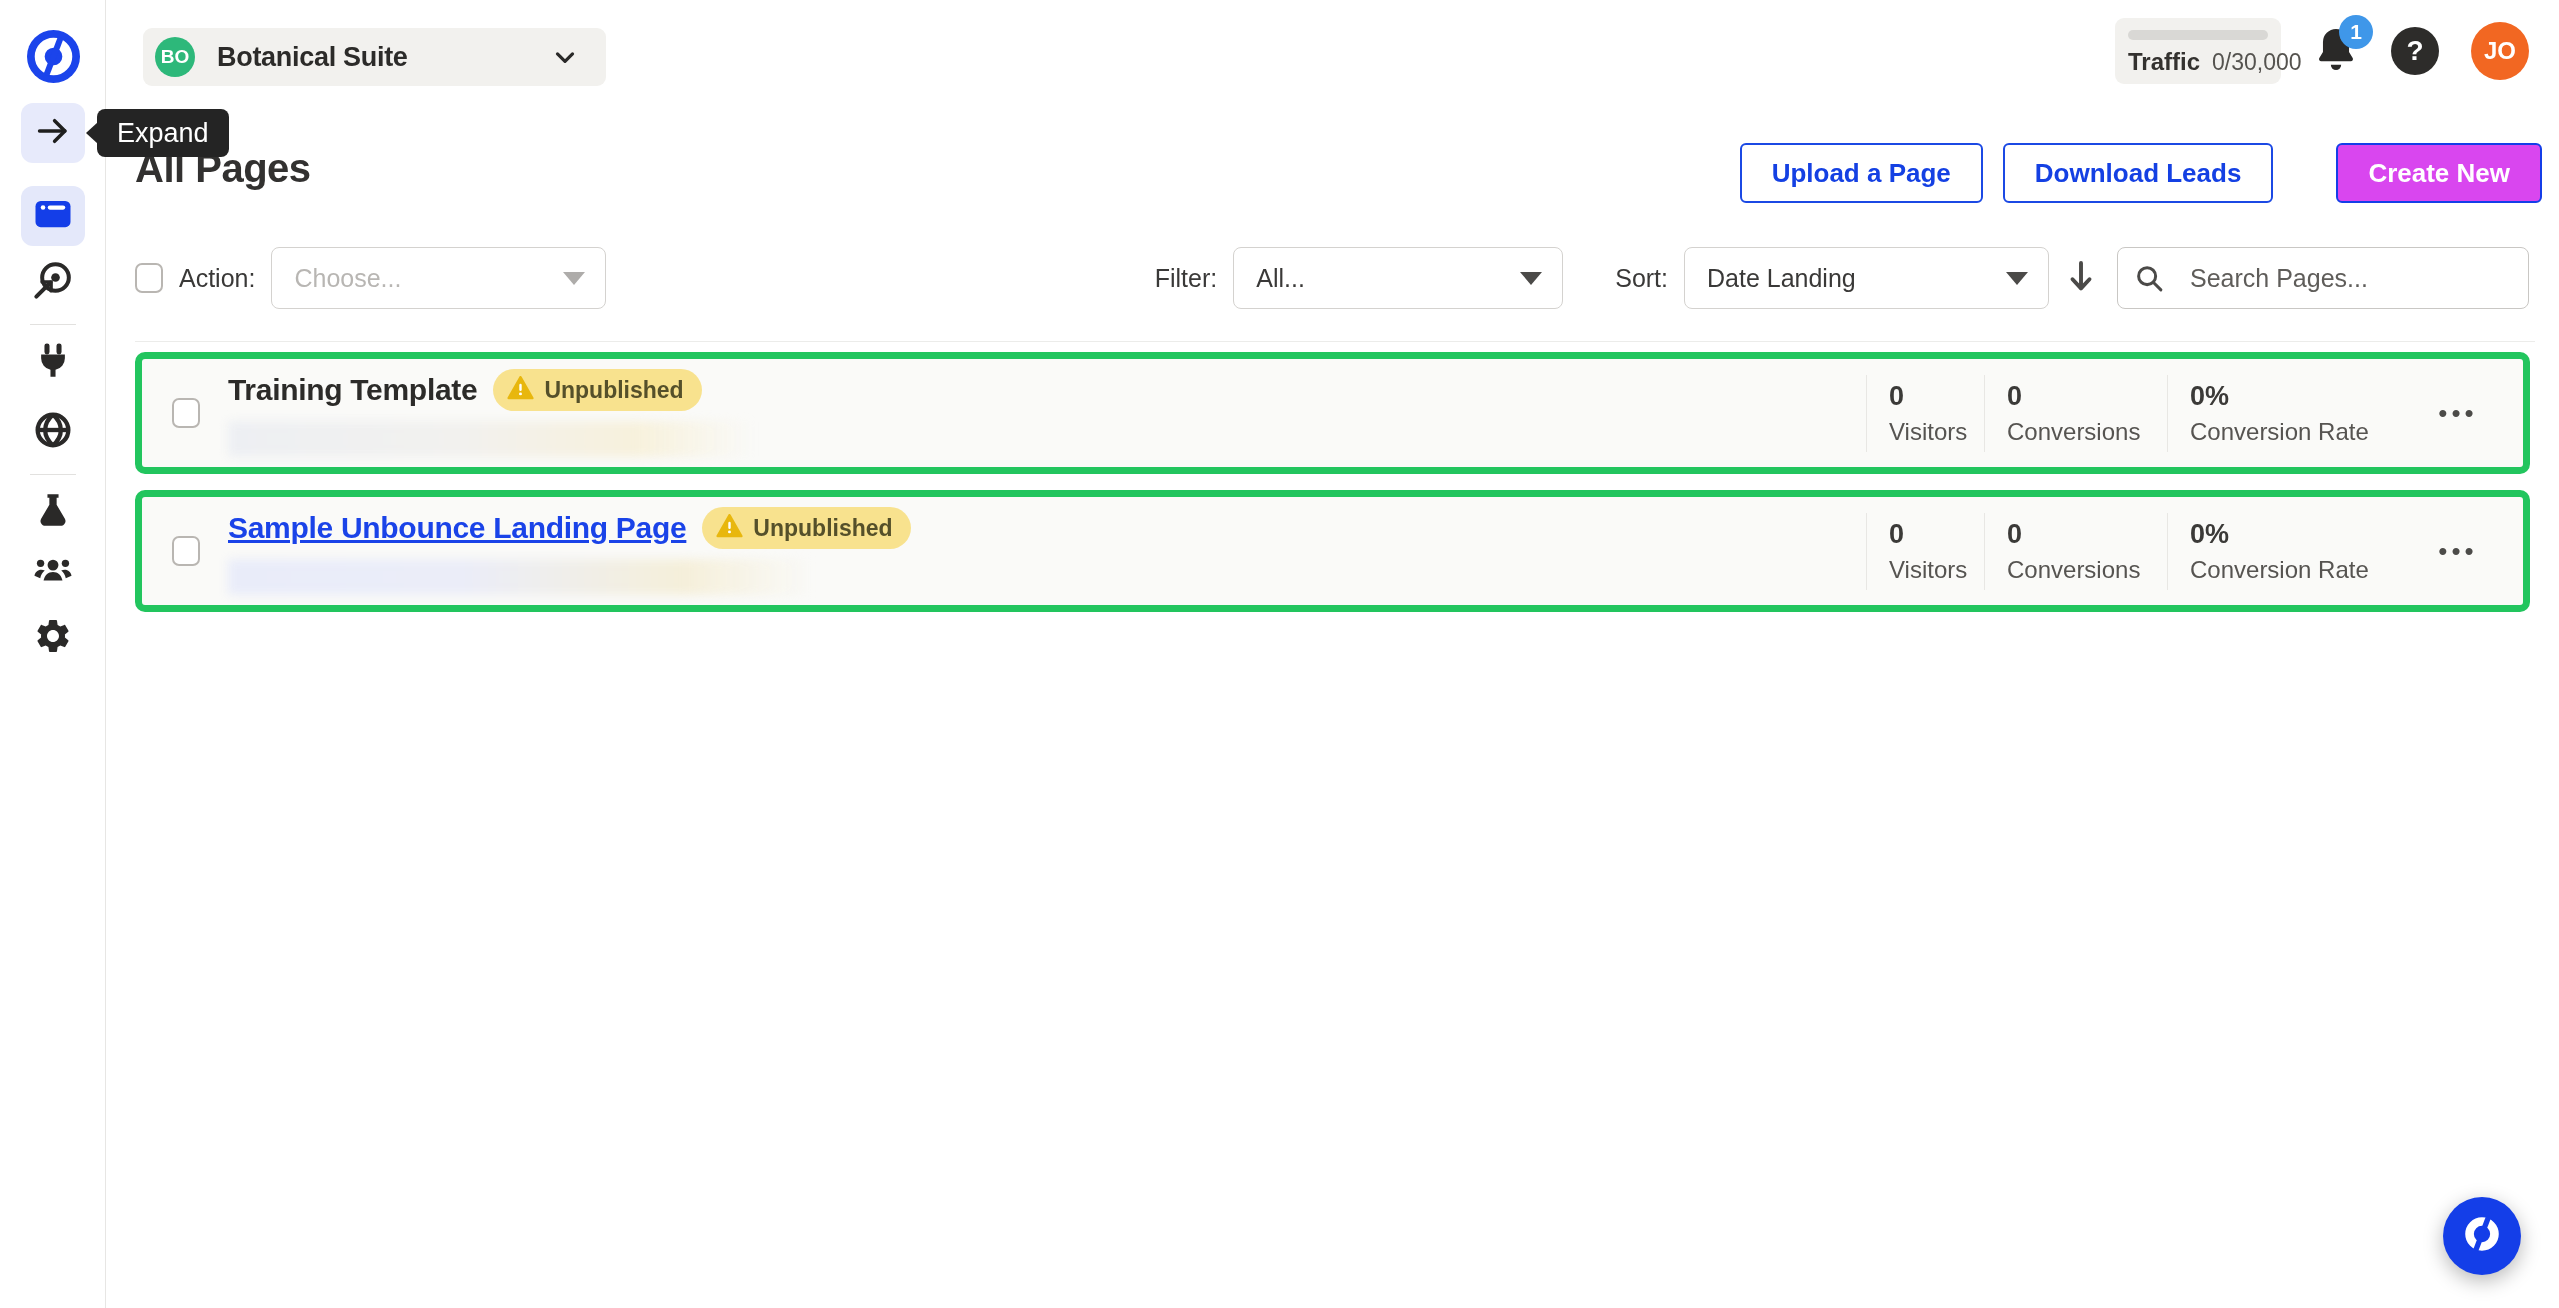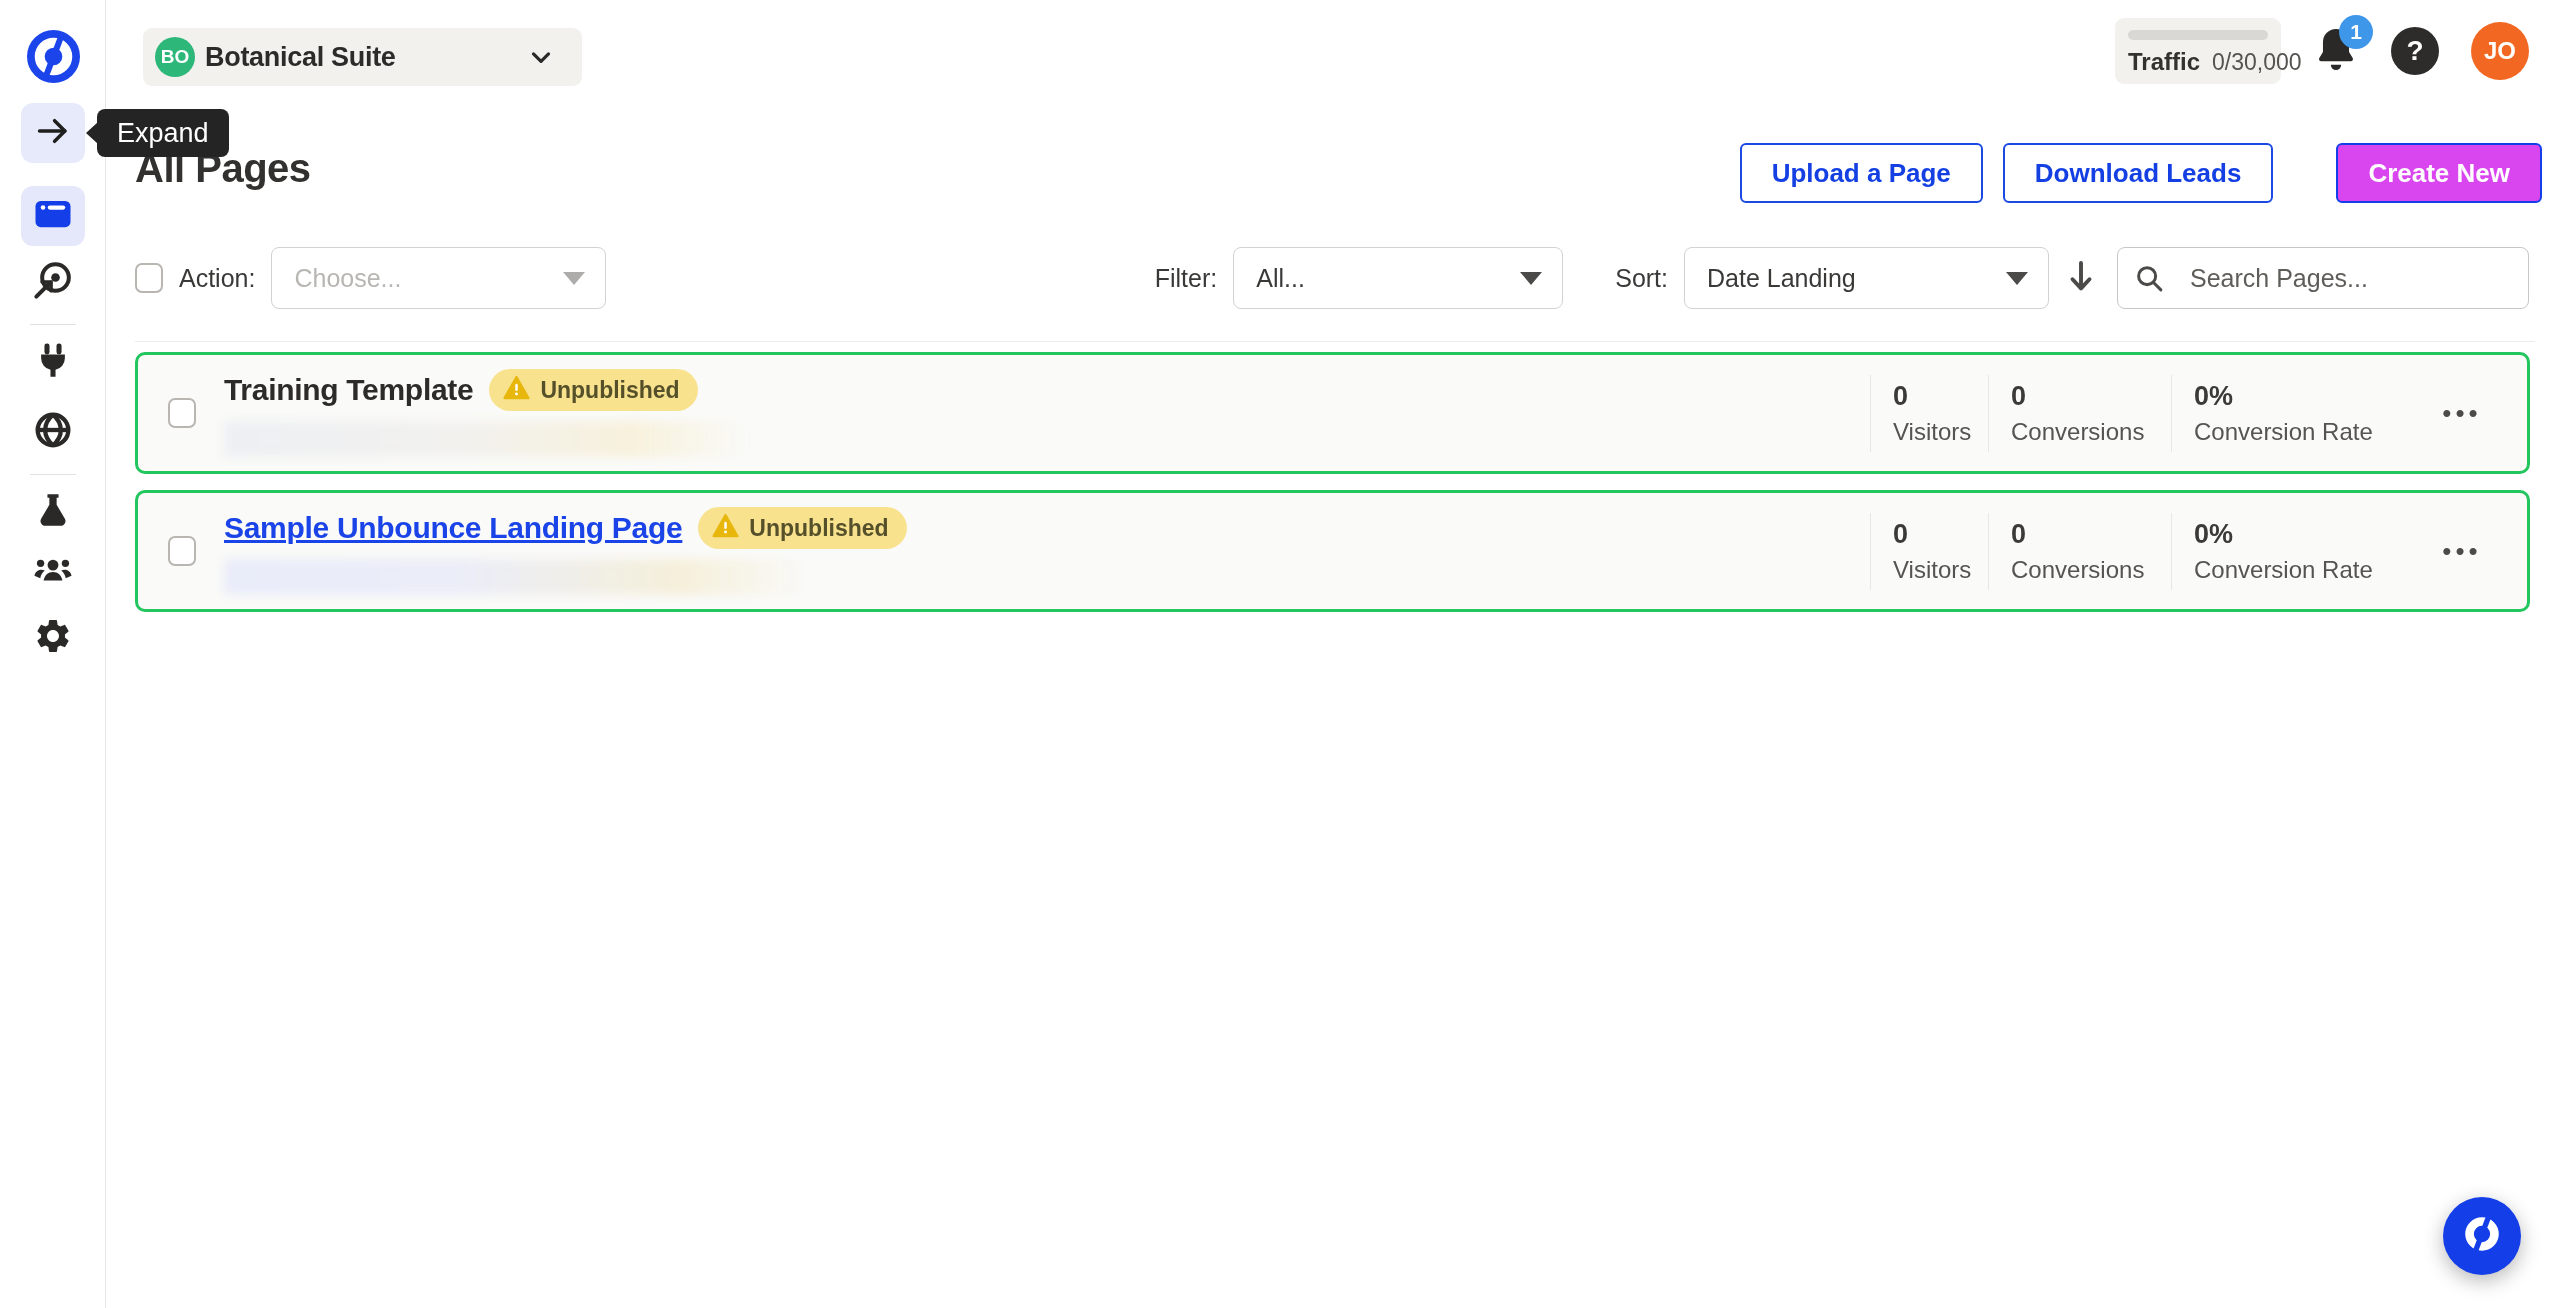--- a/index.html
+++ b/index.html
@@ -25,21 +25,21 @@
   .sd1 { top:324px; } .sd2 { top:474px; }
 
   
   .tooltip { position:absolute; left:97px; top:109px; height:48px; background:#242424; color:#fff;
              border-radius:8px; display:flex; align-items:center; padding:0 20px; font-size:27px; z-index:9; }
   .tooltip::before { content:""; position:absolute; left:-11px; top:50%; transform:translateY(-50%);
              border-top:11px solid transparent; border-bottom:11px solid transparent; border-right:12px solid #242424; }
 
   
   .workspace-btn { position:absolute; left:143px; top:28px; height:58px; background:#f2f1ee; border-radius:9px;
-             display:inline-flex; align-items:center; gap:10px; padding:0 26px 0 12px; cursor:pointer; }
+             display:inline-flex; align-items:center; gap:22px; padding:0 26px 0 12px; cursor:pointer; }
   .ws-avatar { width:40px; height:40px; border-radius:50%; background:#2db87a; color:#fff; font-weight:bold;
              font-size:19px; display:flex; align-items:center; justify-content:center; }
   .ws-name { font-size:27px; font-weight:bold; color:#2c2b29; letter-spacing:-0.3px; }
   .ws-chevron { margin-left:120px; display:flex; }
 
   .top-right { position:absolute; top:18px; right:30px; display:flex; align-items:center; gap:32px; }
   .traffic { width:166px; height:66px; background:#f2f1ee; border-radius:9px; padding:12px 13px 0 13px; }
   .traffic-track { width:140px; height:10px; border-radius:5px; background:#d9d8d5; }
   .traffic-row { display:flex; align-items:baseline; gap:12px; margin-top:8px; }
   .traffic-label { font-size:24px; font-weight:bold; color:#34322f; }
@@ -76,21 +76,21 @@
   .caret.dim { border-top-color:#aeacaa; }
   .sort-dir { width:44px; display:flex; align-items:center; justify-content:center; margin:0 14px 0 10px; cursor:pointer; }
   .search-wrap { position:relative; }
   .search-input { width:412px; height:62px; border:1.5px solid #c9c7c4; border-radius:8px; padding:0 16px 0 72px;
          font-size:25px; font-family:inherit; color:#3a3938; background:#fff; }
   .search-input::placeholder { color:#5f5d5a; opacity:1; }
   .search-icon { position:absolute; left:17px; top:16px; }
   .toolbar-divider { position:absolute; left:135px; right:24px; top:341px; height:1px; background:#ececea; }
 
   
-  .row-card { position:absolute; left:135px; right:29px; height:122px; background:#fafaf8; border:3px solid #22c55e;
+  .row-card { position:absolute; left:135px; right:29px; height:122px; background:#fafaf8; border:7px solid #22c55e;
          border-radius:10px; display:flex; align-items:center; padding:0 20px 0 30px; }
   .row1 { top:352px; } .row2 { top:490px; }
   .row-main { margin-left:28px; display:flex; flex-direction:column; justify-content:center; }
   .title-line { display:flex; align-items:center; gap:16px; }
   .row-title { font-size:30px; font-weight:bold; color:#2c2b29; letter-spacing:-0.3px; }
   a.row-title { color:#1a43e8; text-decoration:underline; cursor:pointer; }
   .badge { display:inline-flex; align-items:center; gap:10px; background:#f8e28e; border-radius:999px;
          padding:7px 18px 7px 14px; }
   .badge-text { font-size:23px; font-weight:bold; color:#55502a; }
   .blur-bar { margin-top:10px; height:36px; border-radius:3px; filter:blur(5px); }

